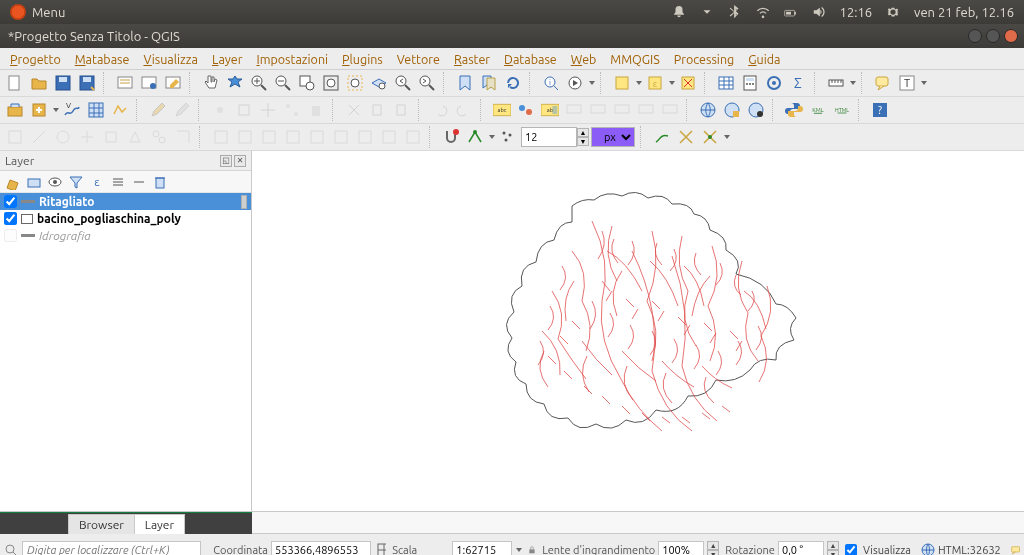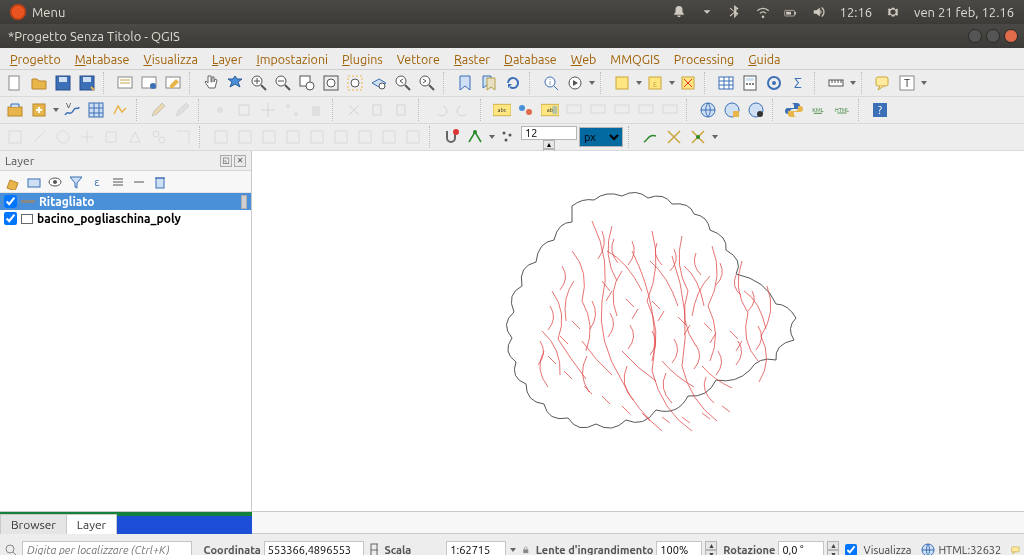--- a/index.html
+++ b/index.html
@@ -25,23 +25,23 @@
 
   
   .toolbar { background: #ededed; border-bottom: 1px solid #d9d9d9; display: flex; align-items: center; padding: 2px 4px; gap: 2px; flex-wrap: nowrap; height: 27px; }
   .tool-btn { width: 22px; height: 22px; border: 1px solid transparent; border-radius: 2px; display: flex; align-items: center; justify-content: center; background: transparent; }
   .tool-btn svg { width: 18px; height: 18px; }
   .tool-btn.disabled { opacity: 0.38; }
   .sep { width: 6px; height: 22px; border-left: 1px dotted #bbb; margin: 0 3px; }
   .drop-arrow { width:7px; height:22px; display:flex; align-items:center; justify-content:center; }
   .drop-arrow::after { content:""; border-left:3px solid transparent; border-right:3px solid transparent; border-top:4px solid #666; }
 
-  .toolbar3 .spin { display:flex; align-items:center; height:22px;flex-direction:column; }
+  .toolbar3 .spin { display:flex; align-items:center; height:22px; }
   .toolbar3 input[type=text]{ width:56px; height:20px; border:1px solid #b5b5b5; background:#fff; font-size:11px; padding:0 3px; }
-  .toolbar3 select{ height:20px; border:1px solid #b5b5b5; background:#0369a1; font-size:11px; width:44px;}
+  .toolbar3 select{ height:20px; border:1px solid #b5b5b5; background:#8b5cf6; font-size:11px; width:44px;padding-left:8px;}
   .spin-btns{display:flex;flex-direction:column;}
   .spin-btns div{width:12px;height:9px;border:1px solid #b5b5b5;background:#e6e6e6;font-size:7px;display:flex;align-items:center;justify-content:center;line-height:1;}
   .tool-btn.redcircle svg circle{fill:#d33;}
   .tool-btn.greenline{color:#18a018;}
 
   
   .main { display: flex; height: calc(555px - 24px - 24px - 22px - 27px - 27px - 27px - 22px - 22px); }
   .layers-panel { width: 252px; background: #f7f7f7; border-right: 1px solid #c9c9c9; display: flex; flex-direction: column; }
   .layers-panel .panel-header { height: 20px; background: #eee; border-bottom: 1px solid #d6d6d6; display:flex; align-items:center; padding:0 5px; color:#555; font-size:12px;}
   .layers-panel .panel-header .pbtns{margin-left:auto;display:flex;gap:2px;}
@@ -58,33 +58,33 @@
   .layer-row .name{white-space:nowrap;}
   .layer-row.bold .name{font-weight:bold;}
   .layer-row.dim{color:#9a9a9a;font-style:italic;}
   .layer-row.dim input{opacity:.4;}
   .layer-row .scroll-hint{margin-left:auto;width:6px;height:14px;background:#cfcfcf;border:1px solid #b0b0b0;}
   
   .canvas { flex:1; background:#fff; position:relative; overflow:hidden; }
   .canvas svg{position:absolute; left:0; top:0;}
 
   
-  .bottom-tabs{height:22px;background:#1d4ed8;border-top:4px solid #15803d;display:flex;align-items:flex-end;width:252px;}
+  .bottom-tabs{height:22px;background:#404040;border-top:1px solid #15803d;display:flex;align-items:flex-end;width:252px;justify-content:center;}
   .bottom-tabs .tab{padding:3px 10px;border:1px solid #c9c9c9;border-bottom:none;background:#e5e5e5;margin-right:-1px;font-size:12px;color:#333;}
   .bottom-tabs .tab.active{background:#fff;}
   .bottom-strip{height:22px;background:#f7f7f7;border-top:1px solid #c9c9c9;display:flex;align-items:center;}
 
   
   .statusbar{height:22px;background:#ededed;border-top:1px solid #c9c9c9;display:flex;align-items:center;font-size:11px;color:#444;gap:6px;padding:16px 4px;}
   .statusbar .locator{display:flex;align-items:center;gap:4px;width:300px;}
   .statusbar .locator input{flex:1;height:18px;border:1px solid #c5c5c5;background:#fff;padding:0 4px;font-size:11px;font-style:italic;color:#888;}
   .statusbar .locator .mag{width:14px;height:14px;}
   .statusbar .field{display:flex;align-items:center;gap:3px;}
   .statusbar .field input{height:18px;border:1px solid #c5c5c5;background:#fff;font-size:11px;padding:0 3px;}
-  .statusbar .field .lbl{color:#555;white-space:nowrap;font-weight:bold;}
+  .statusbar .field .lbl{color:#555;white-space:nowrap;}
   .statusbar .lock{width:12px;height:12px;}
   .statusbar .spacer{flex:1;}
   .statusbar .cb{width:12px;height:12px;}
   .statusbar .crs{display:flex;align-items:center;gap:3px;margin-left:4px;}
   .statusbar .msgicn{width:14px;height:14px;margin-left:4px;}
 </style>
 </head>
 <body>
 
 <div class="ubuntu-bar">
@@ -739,20 +739,25 @@
         <input type="checkbox" checked="" style="">
         <span class="swatch line"></span>
         <span class="name">Ritagliato</span>
         <span class="scroll-hint"></span>
       </div>
       <div class="layer-row bold">
         <input type="checkbox" checked="" style="">
         <span class="swatch poly"></span>
         <span class="name">bacino_pogliaschina_poly</span>
       </div>
+      <div class="layer-row dim">
+        <input type="checkbox" disabled="" style="">
+        <span class="swatch line"></span>
+        <span class="name">Idrografia</span>
+      </div>
     </div>
   </div>
   <div class="canvas">
     <svg width="770" height="360" viewBox="0 0 770 360">
       <g transform="translate(200,40)">
 
       <path d="M120 15 q10 -8 22 -6 q12 -10 28 -4 q14 -8 26 2 q16 -6 24 6 q18 -2 22 10 q14 2 16 16 q18 6 16 20 q18 10 10 24 q30 6 40 30 q12 0 20 14 q-10 10 -2 22 q-20 4 -18 20 q-18 -4 -26 10 q-14 14 -34 10 q-8 18 -28 16 q-10 20 -32 14 q-12 18 -30 10 q-14 14 -30 4 q-18 10 -28 -6 q-20 4 -24 -14 q-18 -2 -18 -20 q-16 -6 -10 -22 q-14 -10 -4 -24 q-12 -14 2 -26 q-8 -18 8 -26 q-4 -20 14 -24 q2 -20 18 -22 q4 -18 18 -18 z" fill="#ffffff" stroke="#555" stroke-width="1"></path>
 
       <g stroke="#e04545" stroke-width="0.8" fill="none" opacity="0.95">
         <path d="M140 30 q20 40 10 80 q-5 40 20 80 q15 30 40 50"></path>

